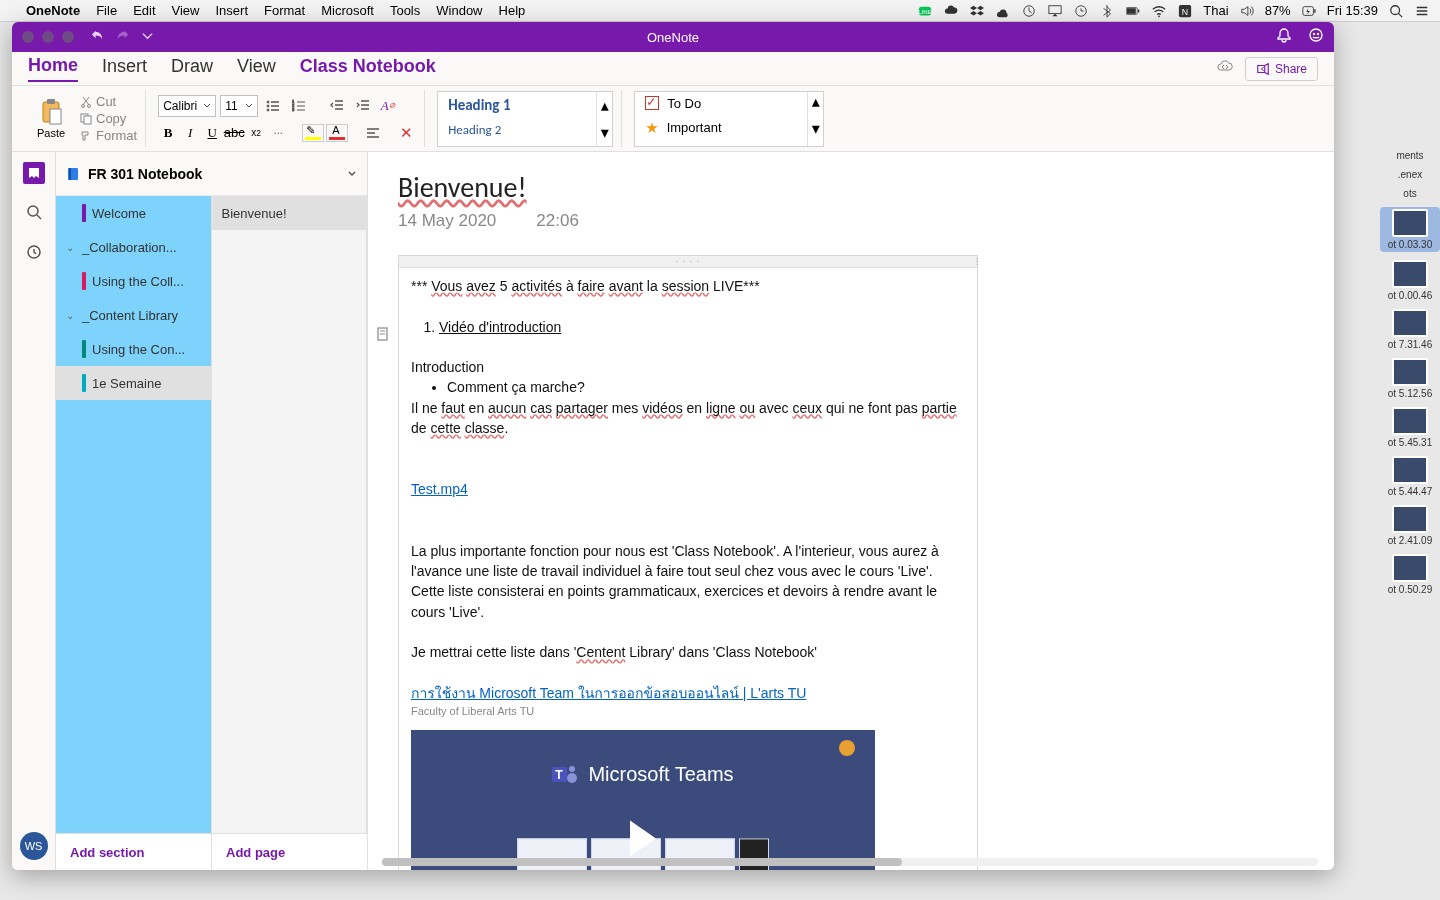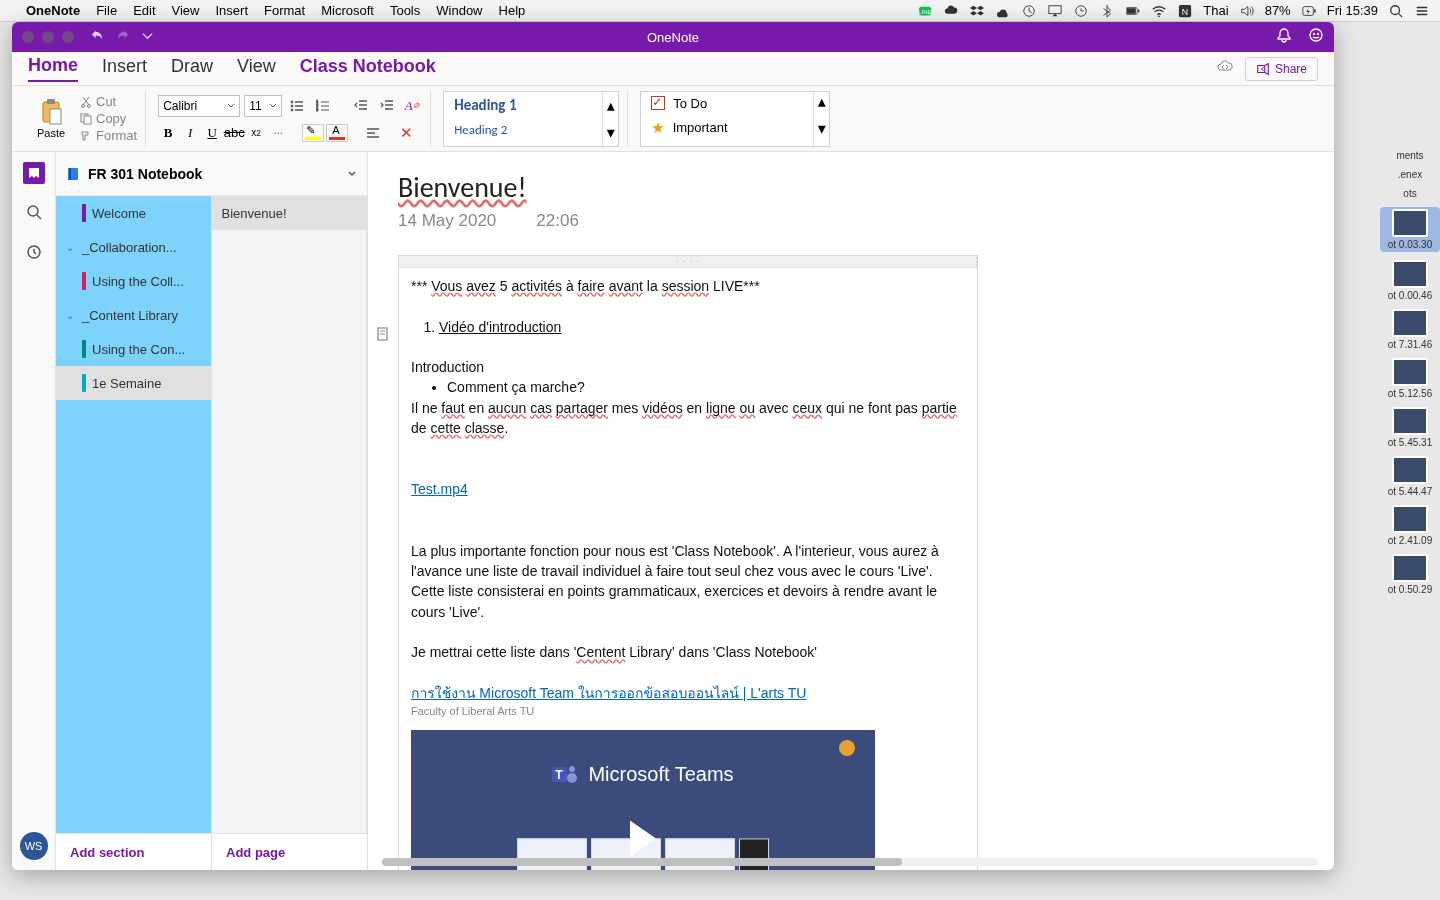--- a/index.html
+++ b/index.html
@@ -47,21 +47,21 @@
 .rgroup:last-child { border-right: none; }
 .paste-block { display: flex; flex-direction: column; align-items: center; justify-content: center; width: 46px; }
 .paste-block svg { width: 22px; height: 26px; }
 .paste-block span { font-size: 11px; margin-top: 2px; }
 .cut-copy { display: flex; flex-direction: column; gap: 2px; font-size: 13px; margin-left: 6px; color: #888; }
 .cut-copy div { display: flex; align-items: center; gap: 4px; }
 .cut-copy svg { width: 12px; height: 12px; fill: #888; }
 .font-row { display: flex; flex-direction: column; gap: 6px; }
 .font-top { display: flex; gap: 4px; align-items: center; }
 .font-sel { border: 1px solid #c0c0c0; height: 22px; font-size: 12px; padding: 0 4px; display: flex; align-items: center; background: #fff; }
-.font-sel.name { width: 82px; justify-content: space-between; }
+.font-sel.name { width: 58px; justify-content: space-between; }
 .font-sel.size { width: 38px; justify-content: space-between; }
 .font-sel svg { width: 8px; height: 8px; }
 .fmt-btn { width: 20px; height: 20px; display: inline-flex; align-items: center; justify-content: center; font-size: 13px; }
 .fmt-row { display: flex; gap: 2px; align-items: center; }
 .fmt-btn.b { font-weight: 700; font-family: 'Times New Roman'; }
 .fmt-btn.i { font-style: italic; font-family: 'Times New Roman'; }
 .fmt-btn.u { text-decoration: underline; font-family: 'Times New Roman'; }
 .fmt-btn.s { text-decoration: line-through; }
 .fmt-btn.sub { font-size: 10px; }
 .colorbox { width: 22px; height: 18px; border: 1px solid #ccc; position: relative; display: inline-block; }

